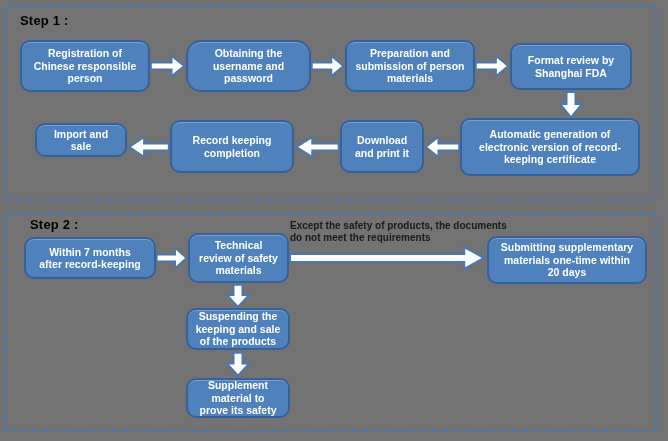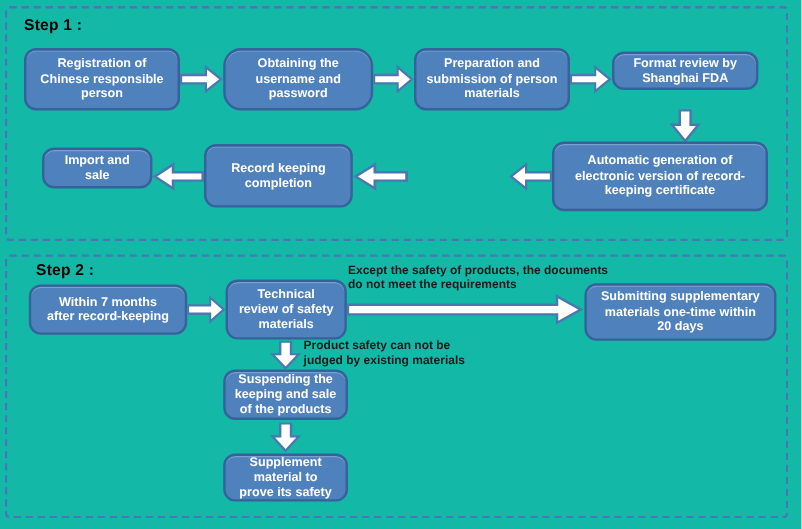--- a/index.html
+++ b/index.html
@@ -10,21 +10,21 @@
     --label-text: #000000;
     --arrow-fill: #ffffff;
     --arrow-outline: #4a78b0;
   }
   * { margin: 0; padding: 0; box-sizing: border-box; }
   html, body { background: #ffffff; }
   .canvas {
     position: relative;
     width: 668px;
     height: 441px;
-    background: #14b8a6;
+    background: #737373;
     font-family: "Liberation Sans", sans-serif;
     overflow: hidden;
   }
   .panel {
     position: absolute;
     border: 2px dashed var(--panel-border);
     border-radius: 4px;
     background: transparent;
   }
   .step-label {
@@ -94,35 +94,37 @@
   </svg>
 
   <div class="box" style="left:345px; top:40px; width:130px; height:52px;">Preparation and
 submission of person
 materials</div>
 
   <svg class="arrow" style="left:475px; top:54px;" width="35" height="24" viewBox="0 0 40 24" preserveAspectRatio="none">
     <polygon class="ar" points="1,8.5 24,8.5 24,2 38,12 24,22 24,15.5 1,15.5"></polygon>
   </svg>
 
-  <div class="box" style="left:510px; top:43px; width:122px; height:32px;">Format review by
+  <div class="box" style="left:510px; top:43px; width:122px; height:47px;">Format review by
 Shanghai FDA</div>
 
   <svg class="arrow" style="left:558px; top:91px;" width="26" height="28" viewBox="0 0 26 28" preserveAspectRatio="none">
     <polygon class="ar" points="8.5,1 17.5,1 17.5,13 24,13 13,26.5 2,13 8.5,13"></polygon>
   </svg>
 
   <div class="box" style="left:460px; top:118px; width:180px; height:58px;text-align:center;">Automatic generation of
 electronic version of record-
 keeping certificate</div>
 
   <svg class="arrow" style="left:424px; top:135px;" width="36" height="24" viewBox="0 0 40 24" preserveAspectRatio="none">
     <polygon class="ar" points="39,8.5 16,8.5 16,2 2,12 16,22 16,15.5 39,15.5"></polygon>
   </svg>
 
+  <div class="box" style="left:340px; top:120px; width:84px; height:53px;">Download
+and print it</div>
 
   <svg class="arrow" style="left:294px; top:135px;" width="46" height="24" viewBox="0 0 40 24" preserveAspectRatio="none">
     <polygon class="ar" points="39,8.5 16,8.5 16,2 2,12 16,22 16,15.5 39,15.5"></polygon>
   </svg>
 
   <div class="box" style="left:170px; top:120px; width:124px; height:53px;">Record keeping
 completion</div>
 
   <svg class="arrow" style="left:127px; top:135px;" width="43" height="24" viewBox="0 0 40 24" preserveAspectRatio="none">
     <polygon class="ar" points="39,8.5 16,8.5 16,2 2,12 16,22 16,15.5 39,15.5"></polygon>
@@ -154,22 +156,20 @@
   </svg>
 
   <div class="box" style="left:487px; top:236px; width:160px; height:48px;">Submitting supplementary
 materials one-time within
 20 days</div>
 
   <svg class="arrow" style="left:225px; top:284px;" width="26" height="24" viewBox="0 0 26 28" preserveAspectRatio="none">
     <polygon class="ar" points="8.5,1 17.5,1 17.5,13 24,13 13,26.5 2,13 8.5,13"></polygon>
   </svg>
 
-  <div class="annotation" style="left:253px; top:283px; width:178px;">Product safety can not be
-judged by existing materials</div>
 
   <div class="box" style="left:186px; top:308px; width:104px; height:42px;">Suspending the
 keeping and sale
 of the products</div>
 
   <svg class="arrow" style="left:225px; top:352px;" width="26" height="25" viewBox="0 0 26 28" preserveAspectRatio="none">
     <polygon class="ar" points="8.5,1 17.5,1 17.5,13 24,13 13,26.5 2,13 8.5,13"></polygon>
   </svg>
 
   <div class="box" style="left:186px; top:378px; width:104px; height:40px;">Supplement

